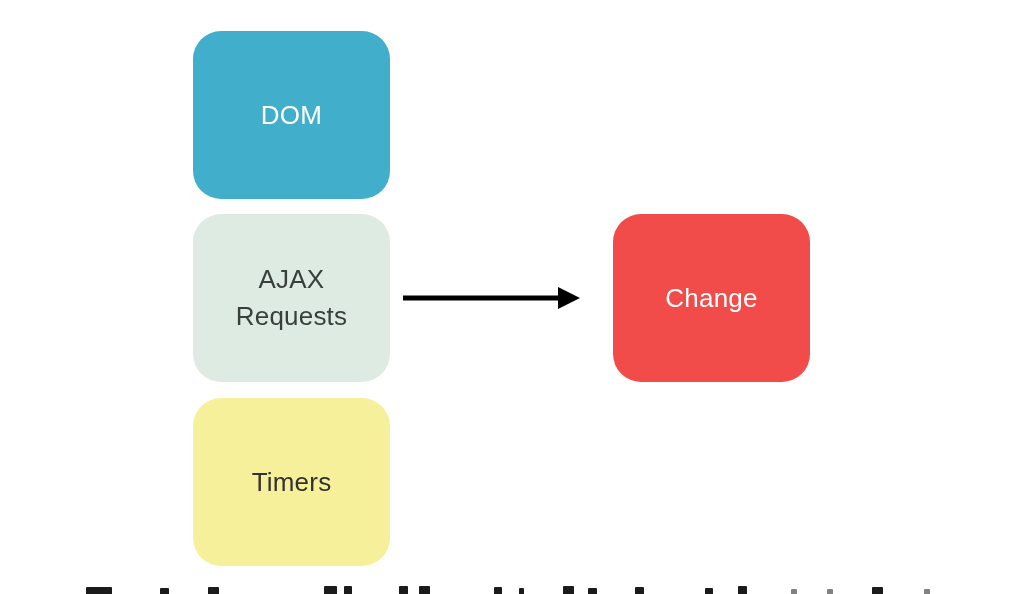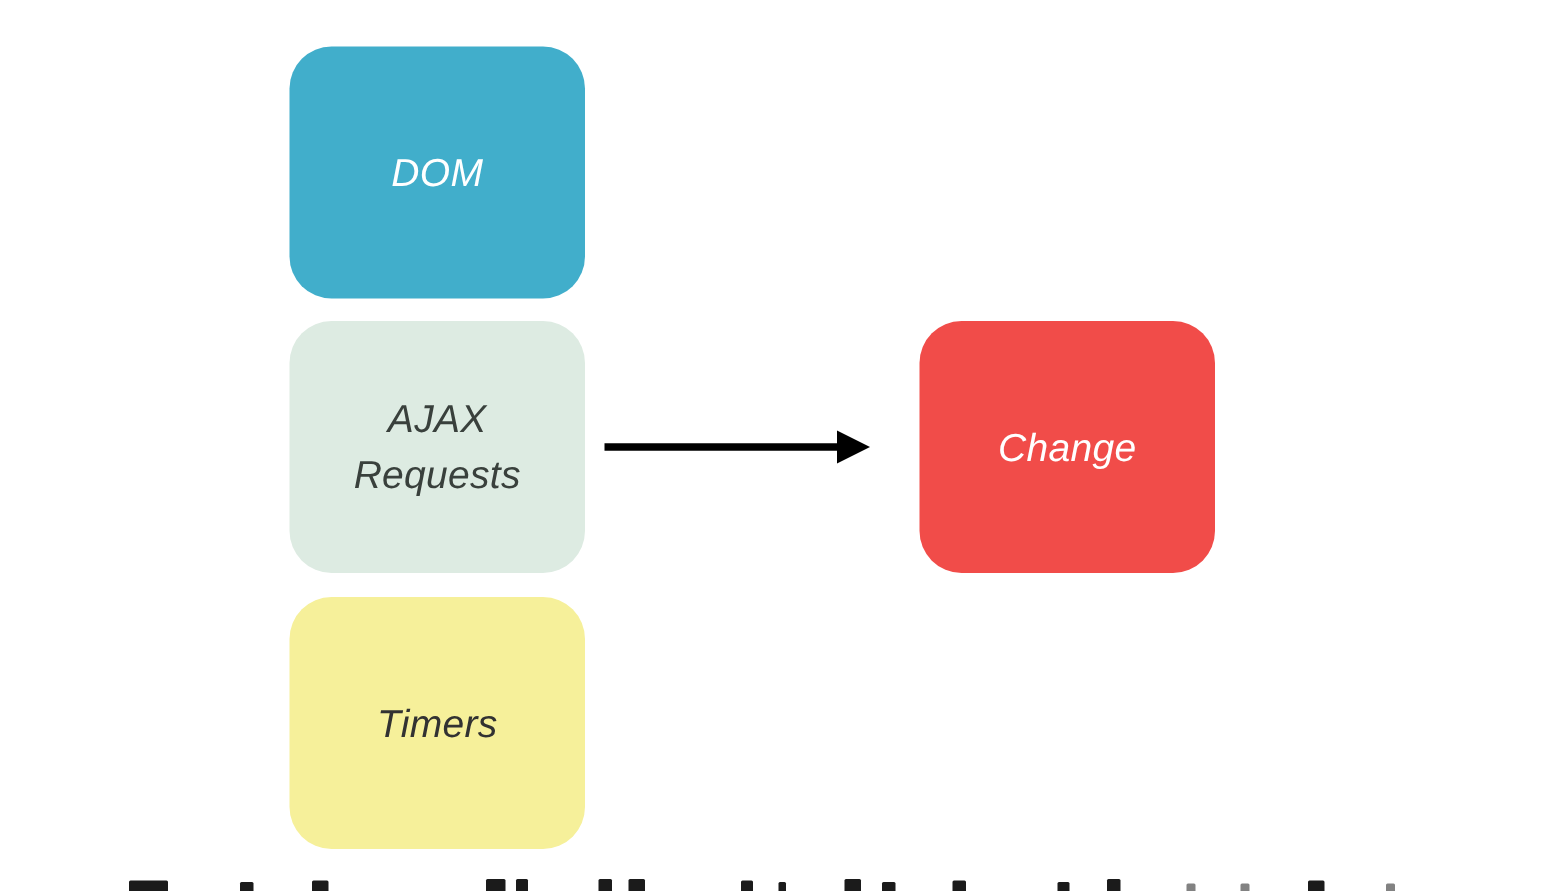--- a/index.html
+++ b/index.html
@@ -7,21 +7,20 @@
     padding: 0;
     background: #ffffff;
     font-family: "Liberation Sans", sans-serif;
   }
   .canvas {
     position: relative;
     width: 1029px;
     height: 594px;
     background: #ffffff;
     overflow: hidden;
-    font-style: italic;
   }
   .box {
     position: absolute;
     width: 197px;
     border-radius: 28px;
     display: flex;
     align-items: center;
     justify-content: center;
     text-align: center;
   }

